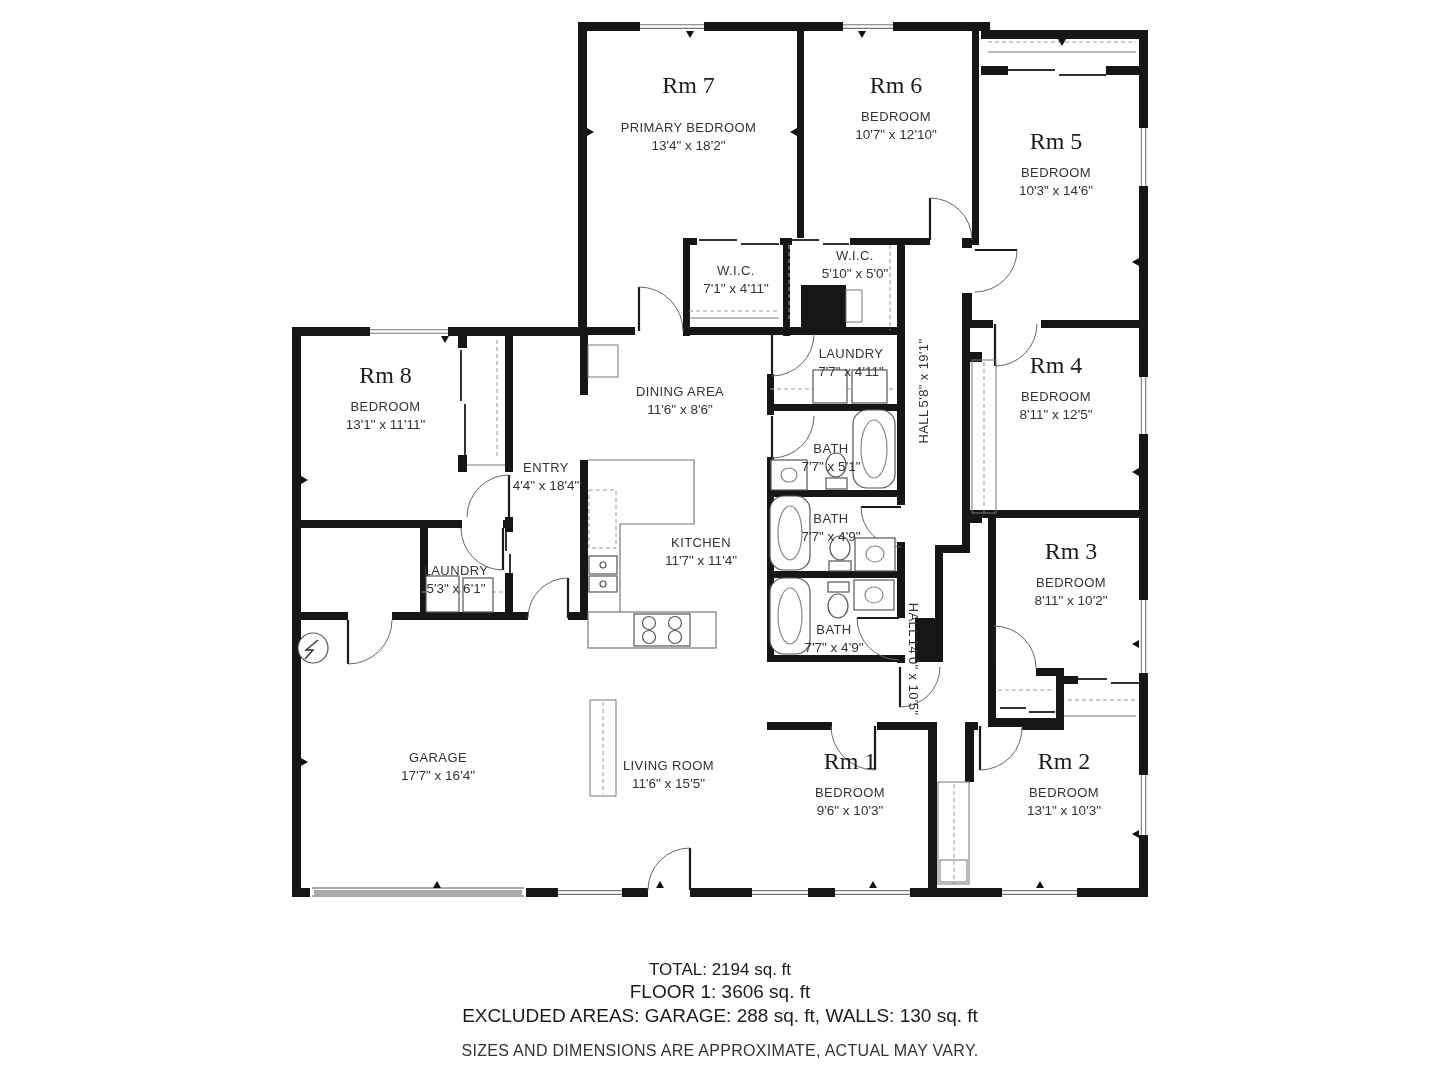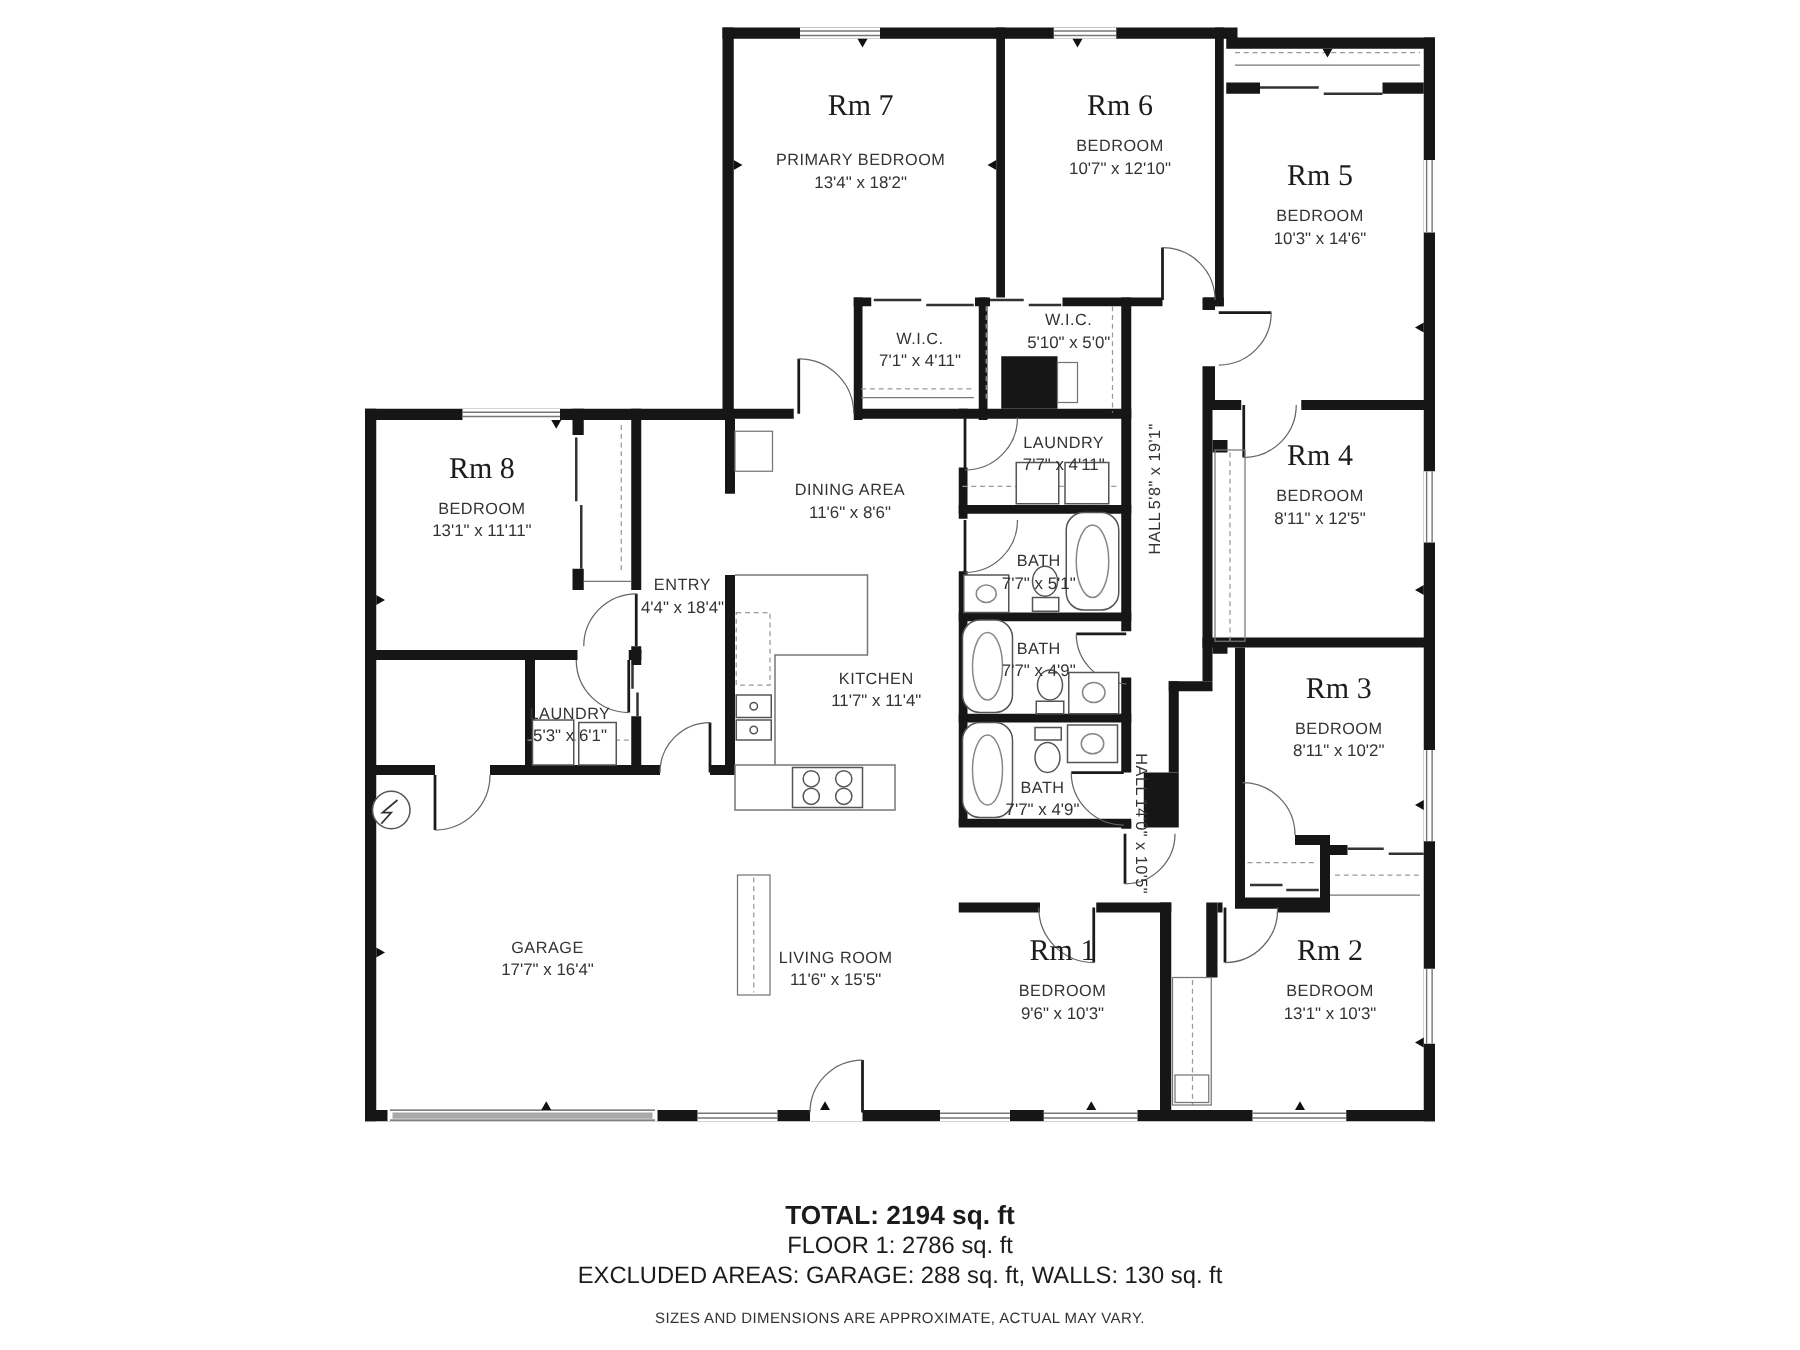--- a/index.html
+++ b/index.html
@@ -8,23 +8,23 @@
   #plan-svg{position:absolute;left:0;top:0;}
   .room-label{position:absolute;text-align:center;color:#2a2a2a;}
   .rtitle{font-family:"Liberation Serif",serif;font-size:24px;line-height:1.15;color:#1c1c1c;}
   .rtype{font-size:13px;letter-spacing:.4px;margin-top:9px;color:#333;}
   .rdims{font-size:13.5px;margin-top:3px;color:#333;}
   .room-label.small .rtype{margin-top:0;}
   .room-label.rot{white-space:nowrap;}
   .vert{display:flex;gap:2px;justify-content:center;}
   .vert div{font-size:13px;letter-spacing:.4px;color:#333;}
   #summary{position:absolute;left:0;top:960px;width:1440px;text-align:center;color:#1b1b1b;}
-  .f-total{font-size:21px;font-weight:bold;line-height:1.2;}
+  .f-total{font-size:17px;font-weight:normal;line-height:1.2;}
   .f-floor,.f-excl{font-size:19px;line-height:1.25;}
-  .f-disc{font-size:12px;letter-spacing:.3px;margin-top:14px;color:#333;}
+  .f-disc{font-size:16px;letter-spacing:.3px;margin-top:14px;color:#333;}
 </style>
 </head>
 <body>
 
 <div id="canvas">
 
 <svg id="plan-svg" width="1440" height="1080" viewBox="0 0 1440 1080">
 
   <g fill="#161616" stroke="none">
     <rect x="578" y="22" width="412" height="9"></rect>
@@ -361,18 +361,18 @@
 
 <div class="room-label rot" style="left:826px;top:642px;width:156px;height:34px;transform:rotate(90deg);">
   <div class="vert">
     <div>HALL</div>
     <div>14'0" x 10'5"</div>
   </div>
 </div>
 
 <div id="summary">
   <div class="f-total">TOTAL: 2194 sq. ft</div>
-  <div class="f-floor">FLOOR 1: 2786 sq. ft</div>
+  <div class="f-floor">FLOOR 1: 3606 sq. ft</div>
   <div class="f-excl">EXCLUDED AREAS: GARAGE: 288 sq. ft, WALLS: 130 sq. ft</div>
   <div class="f-disc">SIZES AND DIMENSIONS ARE APPROXIMATE, ACTUAL MAY VARY.</div>
 </div>
 
 </div>
 
 </body></html>

